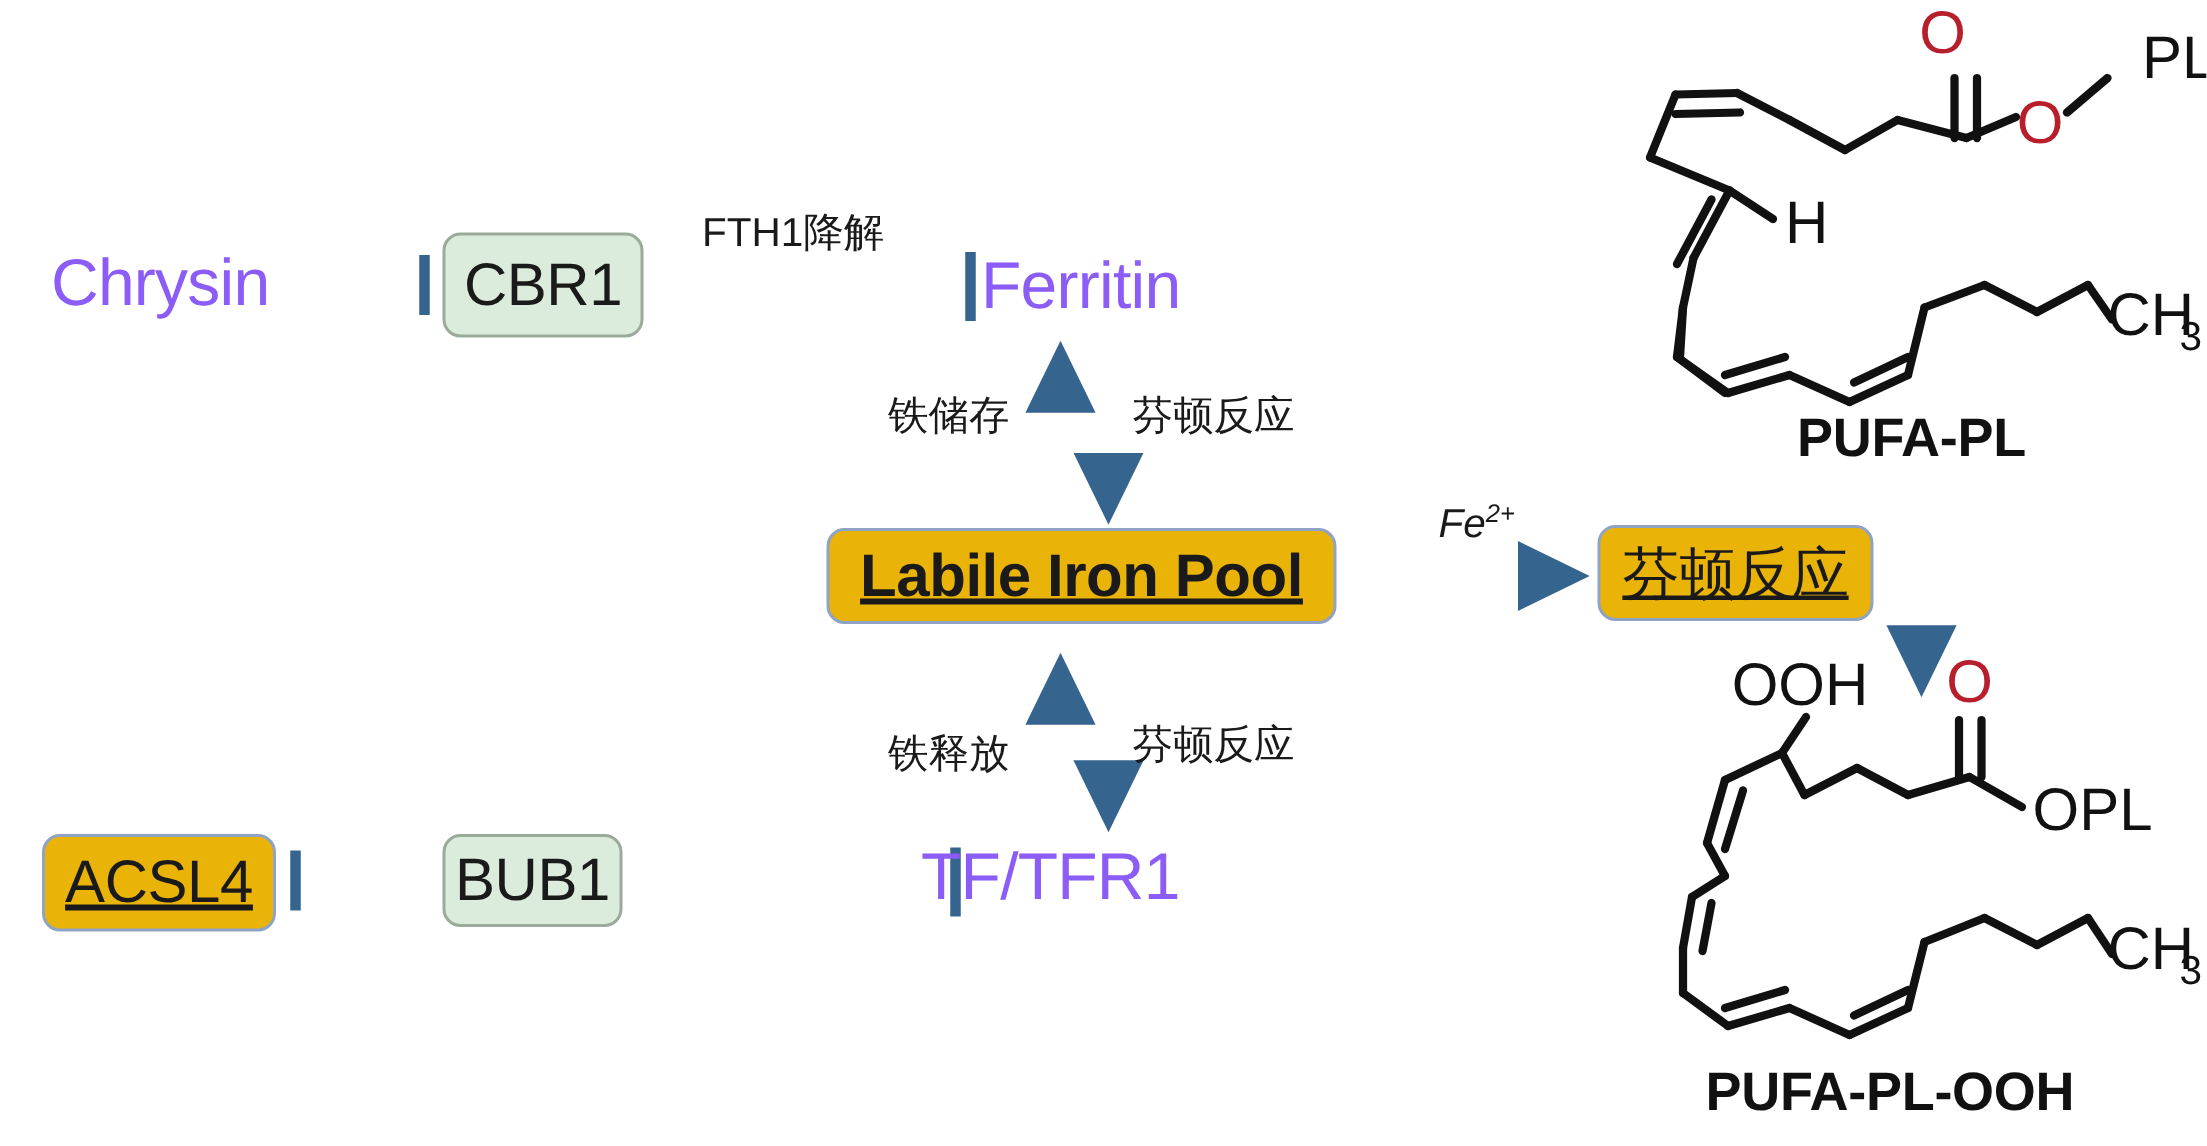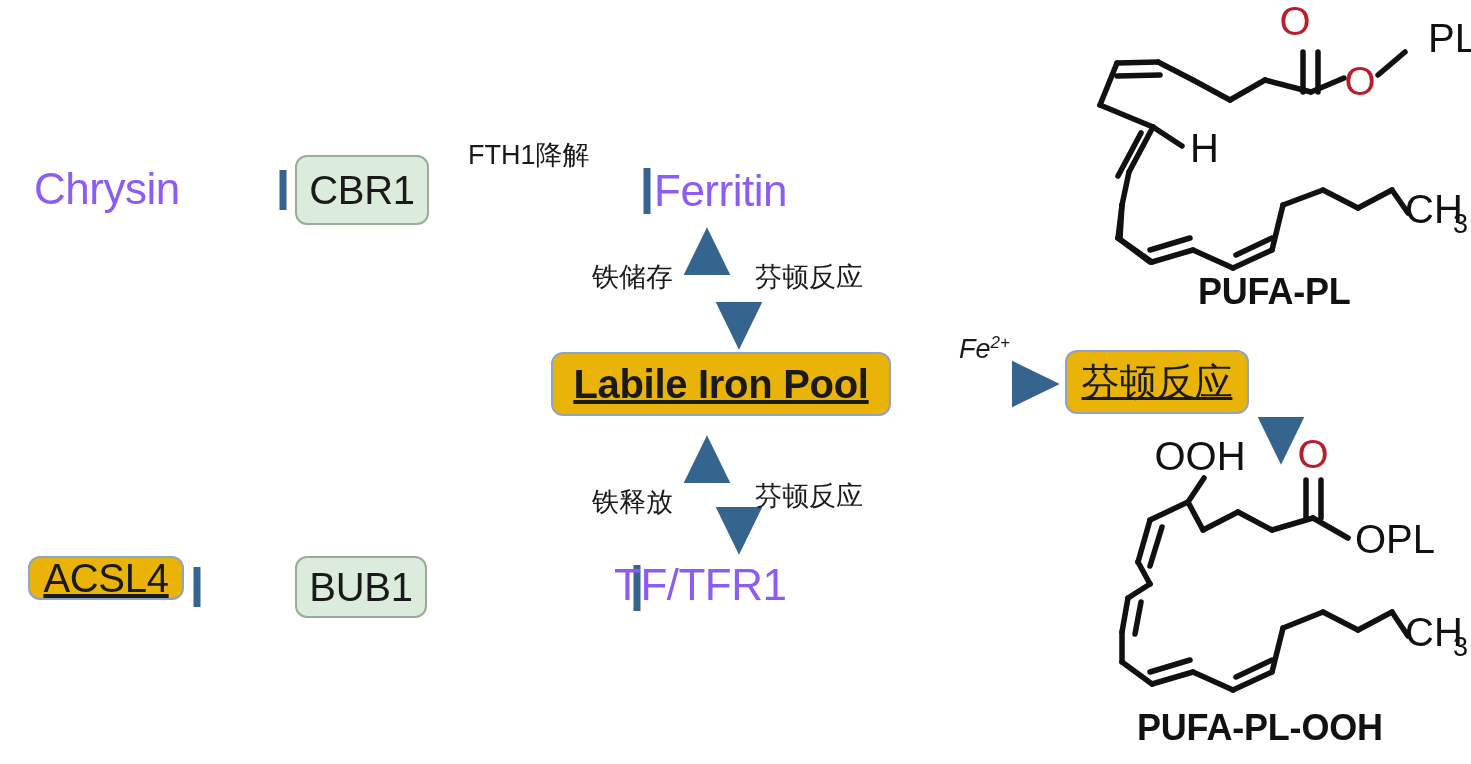--- a/index.html
+++ b/index.html
@@ -297,25 +297,25 @@
   <div class="node-label plain-node" style="left:654px; top:169px;">Ferritin</div>
 
   <div class="box box-blue" style="left:551px; top:352px; width:340px; height:64px;">
     <span class="box-text box-text-bold">Labile Iron Pool</span>
   </div>
 
   <div class="box box-blue" style="left:1065px; top:350px; width:184px; height:64px;">
     <span class="box-text" style="font-size:38px;">芬顿反应</span>
   </div>
 
-  <div class="box box-blue" style="left:28px; top:556px; width:156px; height:44px;">
+  <div class="box box-blue" style="left:28px; top:556px; width:156px; height:65px;">
     <span class="box-text">ACSL4</span>
   </div>
 
-  <div class="box box-green" style="left:295px; top:556px; width:132px; height:62px;">
+  <div class="box box-green" style="left:295px; top:556px; width:120px; height:62px;">
     <span class="box-text">BUB1</span>
   </div>
 
   <div class="node-label plain-node" style="left:614px; top:563px;">TF/TFR1</div>
 
   <div class="edge-label" style="left:468px; top:142px;">FTH1降解</div>
 
   <div class="edge-label" style="left:592px; top:264px;">铁储存</div>
 
   <div class="edge-label" style="left:755px; top:264px;">芬顿反应</div>

